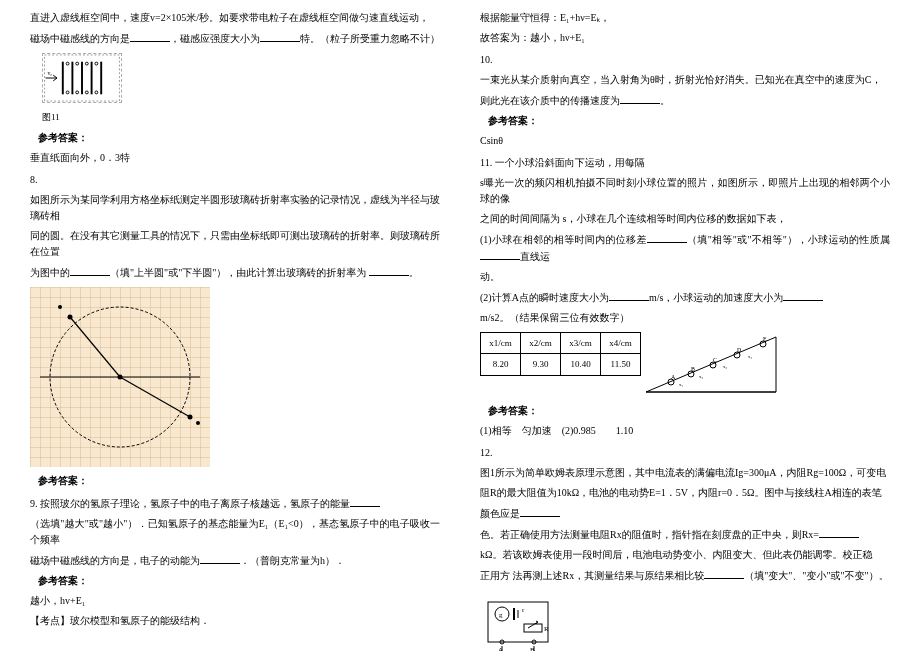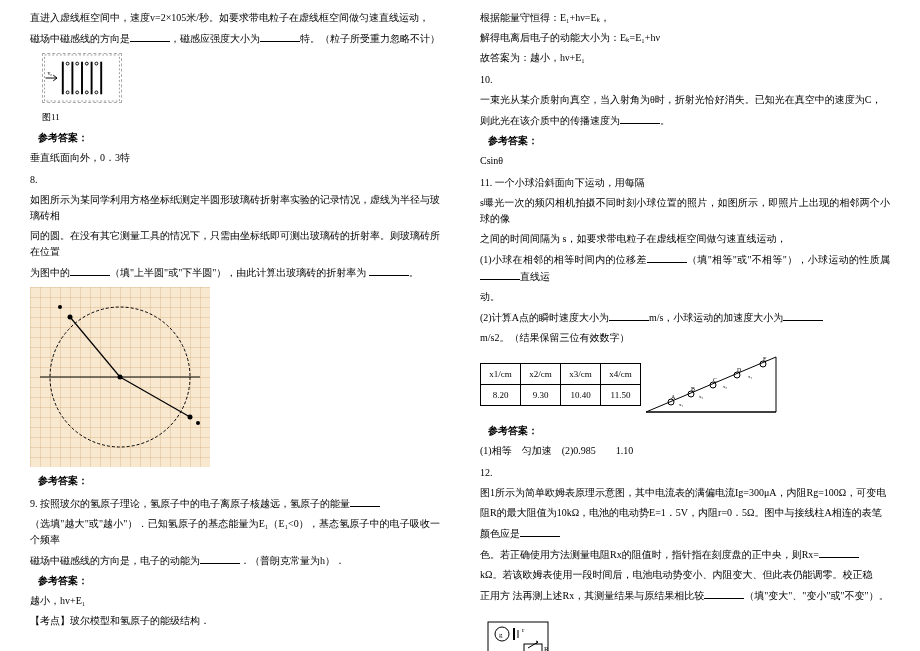--- a/index.html
+++ b/index.html
@@ -26,21 +26,21 @@
     .fig11 {
       width: 80px; height: 50px; position: relative; border: 1px dashed #aaa;
     }
     .fig11-label { font-size: 9px; margin-top: 2px; }
     
     
     .grid-box { width: 180px; height: 180px; position: relative; background: #f8e8d0; margin: 6px 0; }
     .grid-box svg { width: 100%; height: 100%; }
     
     
-    .row11 { display: flex; align-items: center; margin: 6px 0; }
+    .row11 { display: flex; align-items: flex-start; margin: 6px 0; }
     .tbl { border-collapse: collapse; font-size: 9px; }
     .tbl td { border: 1px solid #000; padding: 3px 8px; text-align: center; min-width: 40px; }
     .ramp { width: 140px; height: 65px; }
     
     
     .circuit { width: 90px; height: 80px; margin: 6px 0; }
     
     .qnum { margin-top: 6px; }
   </style>
 </head>
@@ -115,36 +115,35 @@
   </div>
 
   <div class="ans-label">参考答案：</div>
   <div class="para">越小，hv+E₁</div>
   <div class="para"><span>【考点】</span><span>玻尔模型和氢原子的能级结构．</span></div>
 
 </div>
 
 <div class="col">
   <div class="para">根据能量守恒得：E₁+hν=Eₖ，</div>
-  <div class="para">解得电离后电子的动能大小为：Eₖ=E₁+hν</div>
   <div class="para">故答案为：越小，hν+E₁</div>
 
   <div class="para qnum">10.</div>
   <div class="para">一束光从某介质射向真空，当入射角为θ时，折射光恰好消失。已知光在真空中的速度为C，</div>
   <div class="para">
     <span>则此光在该介质中的传播速度为</span><span class="blank w40"></span><span>。</span>
   </div>
   <div class="ans-label">参考答案：</div>
   <div class="para">Csinθ</div>
 
   <div class="para qnum">
     <span>11. </span><span>一个小球沿斜面向下运动，用每隔</span>
   </div>
   <div class="para">s曝光一次的频闪相机拍摄不同时刻小球位置的照片，如图所示，即照片上出现的相邻两个小球的像</div>
-  <div class="para">之间的时间间隔为  s，如要求带电粒子在虚线框空间做匀速直线运动，</div>
+  <div class="para">之间的时间间隔为  s，小球在几个连续相等时间内位移的数据如下表，</div>
   <div class="para">
     <span>(1)小球在相邻的相等时间内的位移差</span><span class="blank w40"></span><span>（填"相等"或"不相等"），小球运动的性质属</span><span class="blank w40"></span><span>直线运</span>
   </div>
   <div class="para">动。</div>
   <div class="para">
     <span>(2)计算A点的瞬时速度大小为</span><span class="blank w40"></span><span>m/s，小球运动的加速度大小为</span><span class="blank w40"></span>
   </div>
   <div class="para">m/s2。（结果保留三位有效数字）</div>
 
   <div class="row11">

